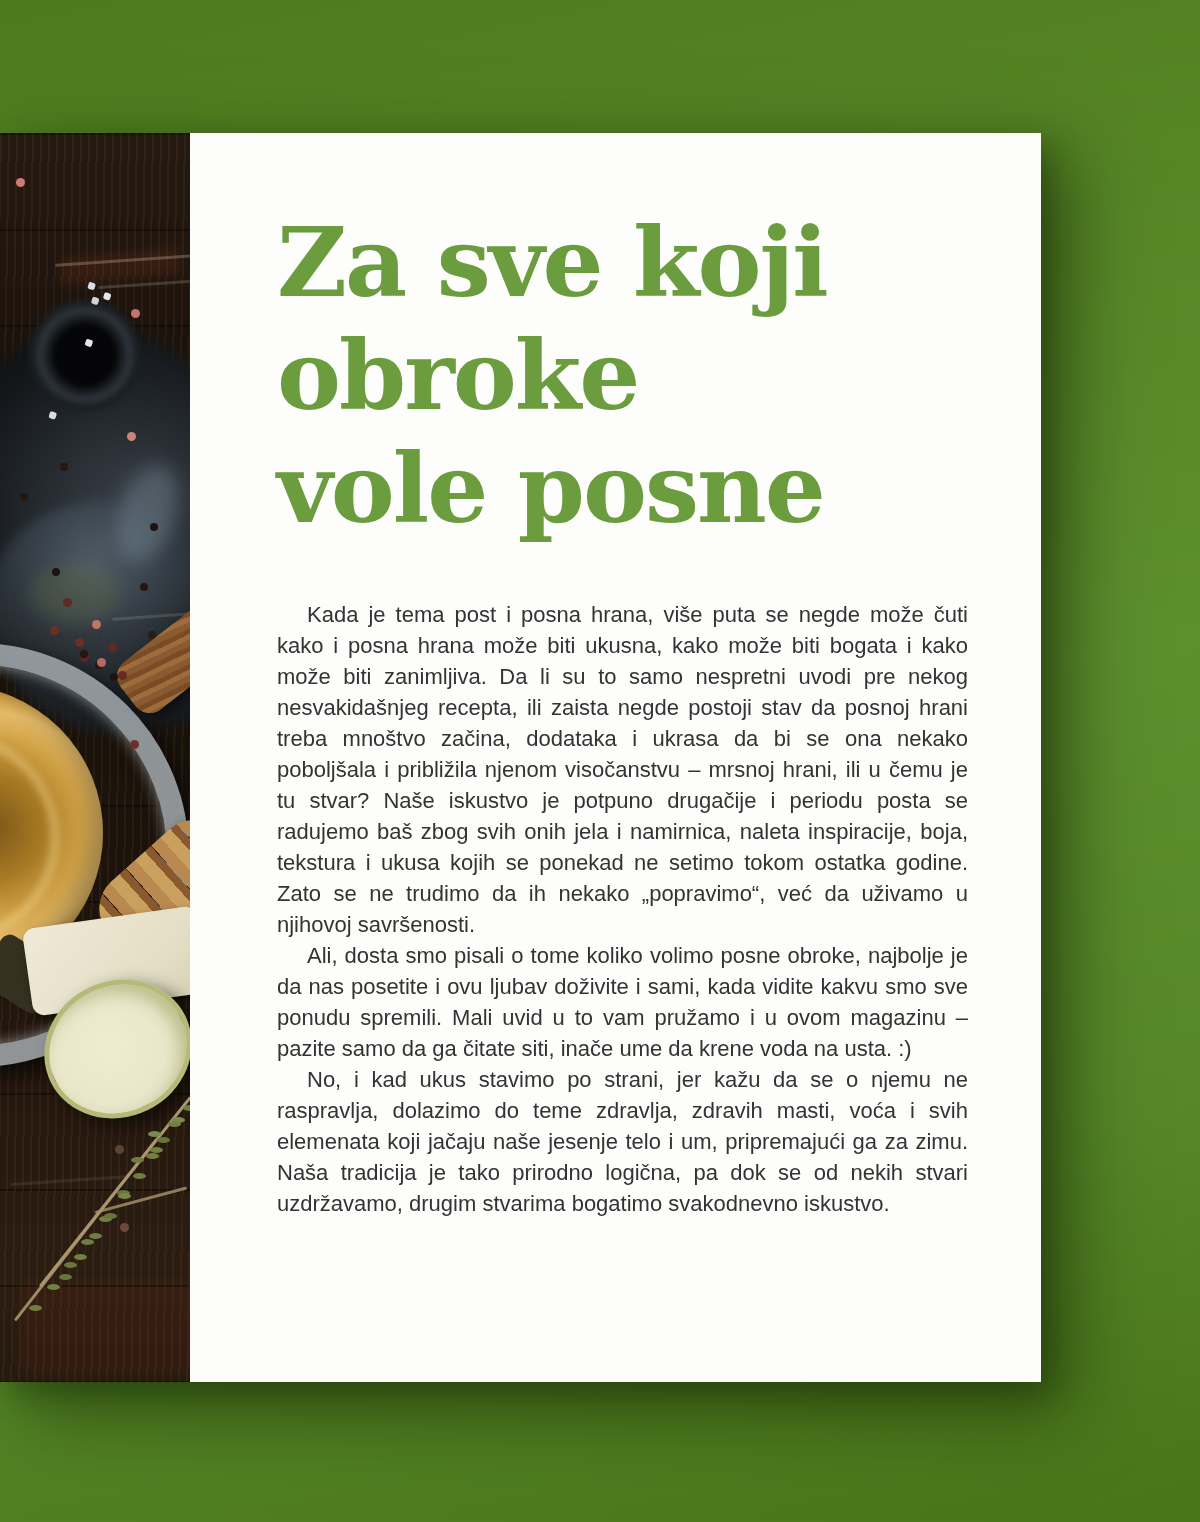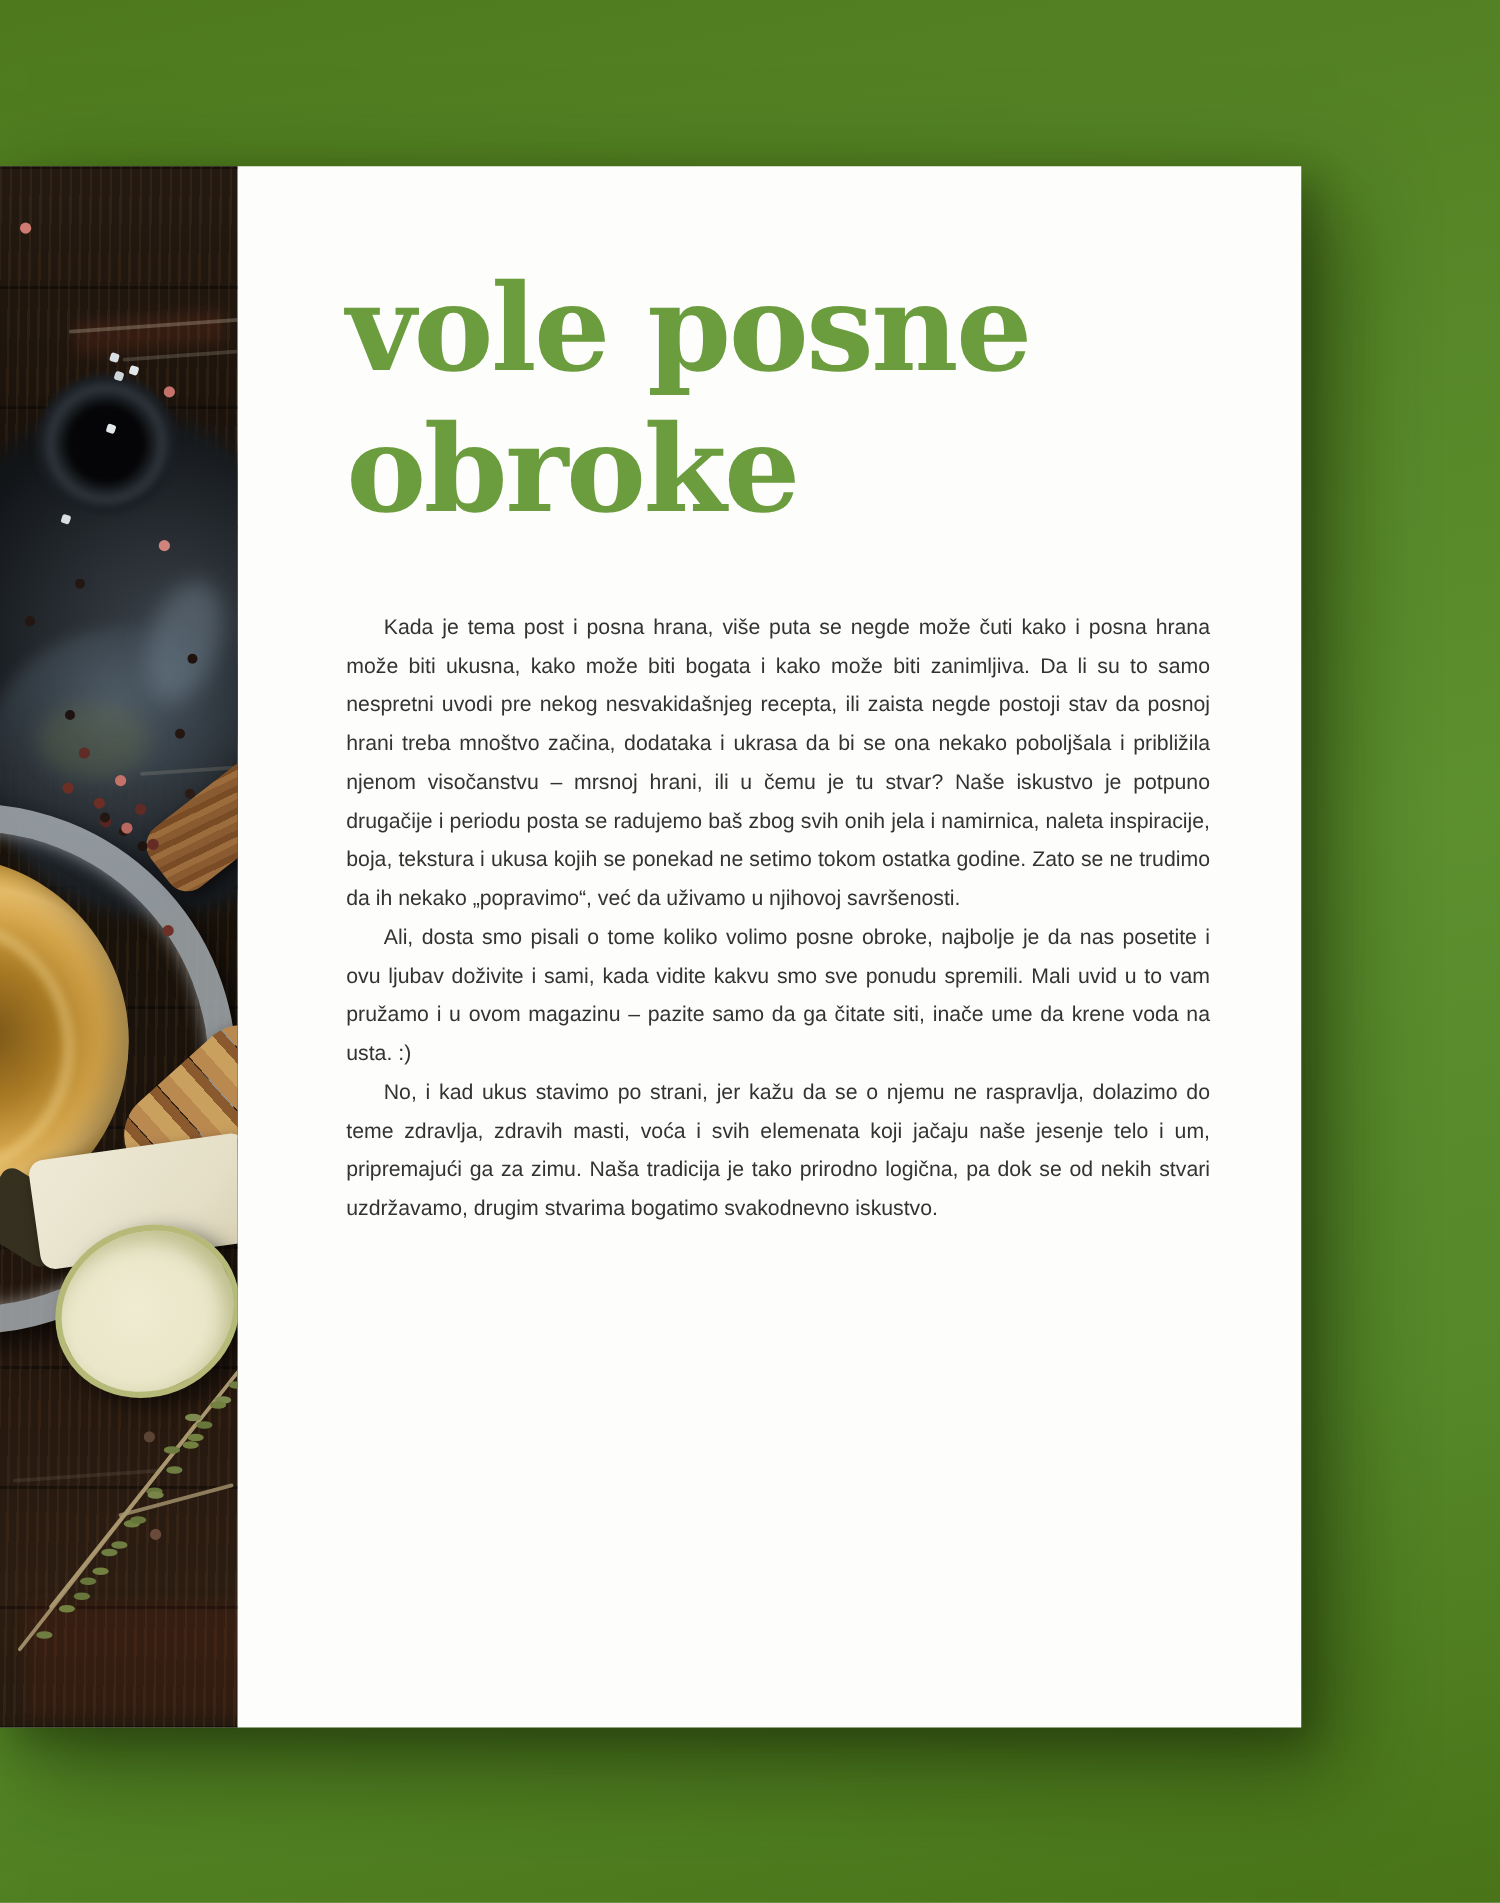--- a/index.html
+++ b/index.html
@@ -103,21 +103,21 @@
     box-shadow:16px 45px #cf7b74,131px 176px #c5726b,127px 299px #cf837c,92px 487px #c5726b,97px 525px #b96860;}
   
   .content{position:absolute;left:277px;top:0;width:691px;}
   .title{
     margin:0;padding-top:73px;
     font-family:"DejaVu Serif","Liberation Serif",serif;
     font-weight:700;font-size:96px;line-height:113px;letter-spacing:-2px;
     color:#6b9d3e;
   }
   .title span{display:block;}
-  .body-copy{margin-top:54px;color:#333333;font-size:17px;line-height:31px;text-align:justify;}
+  .body-copy{margin-top:54px;color:#333333;font-size:22px;line-height:31px;text-align:justify;}
   .body-copy p{margin:0;text-indent:30px;}
 </style>
 </head>
 <body>
 
 <div class="canvas">
   <div class="sheet">
 
     <div class="photo">
       <div class="redgrain2"></div>
@@ -145,22 +145,23 @@
       <div class="stem c"></div>
       <div class="leaves"></div>
       <div class="salt"></div>
       <div class="pepper-red"></div>
       <div class="pepper-dark"></div>
       <div class="pepper-pink"></div>
     </div>
 
     <div class="content">
       <h1 class="title">
+        <span>Za sve koji</span>
+        <span>obroke</span>
         <span>vole posne</span>
-        <span>obroke</span>
       </h1>
       <div class="body-copy">
         <p>Kada je tema post i posna hrana, više puta se negde može čuti kako i posna hrana može biti ukusna, kako može biti bogata i kako može biti zanimljiva. Da li su to samo nespretni uvodi pre nekog nesvakidašnjeg recepta, ili zaista negde postoji stav da posnoj hrani treba mnoštvo začina, dodataka i ukrasa da bi se ona nekako poboljšala i približila njenom visočanstvu – mrsnoj hrani, ili u čemu je tu stvar? Naše iskustvo je potpuno drugačije i periodu posta se radujemo baš zbog svih onih jela i namirnica, naleta inspiracije, boja, tekstura i ukusa kojih se ponekad ne setimo tokom ostatka godine. Zato se ne trudimo da ih nekako „popravimo“, već da uživamo u njihovoj savršenosti.</p>
         <p>Ali, dosta smo pisali o tome koliko volimo posne obroke, najbolje je da nas posetite i ovu ljubav doživite i sami, kada vidite kakvu smo sve ponudu spremili. Mali uvid u to vam pružamo i u ovom magazinu – pazite samo da ga čitate siti, inače ume da krene voda na usta. :)</p>
         <p>No, i kad ukus stavimo po strani, jer kažu da se o njemu ne raspravlja, dolazimo do teme zdravlja, zdravih masti, voća i svih elemenata koji jačaju naše jesenje telo i um, pripremajući ga za zimu. Naša tradicija je tako prirodno logična, pa dok se od nekih stvari uzdržavamo, drugim stvarima bogatimo svakodnevno iskustvo.</p>
       </div>
     </div>
 
   </div>
 </div>

